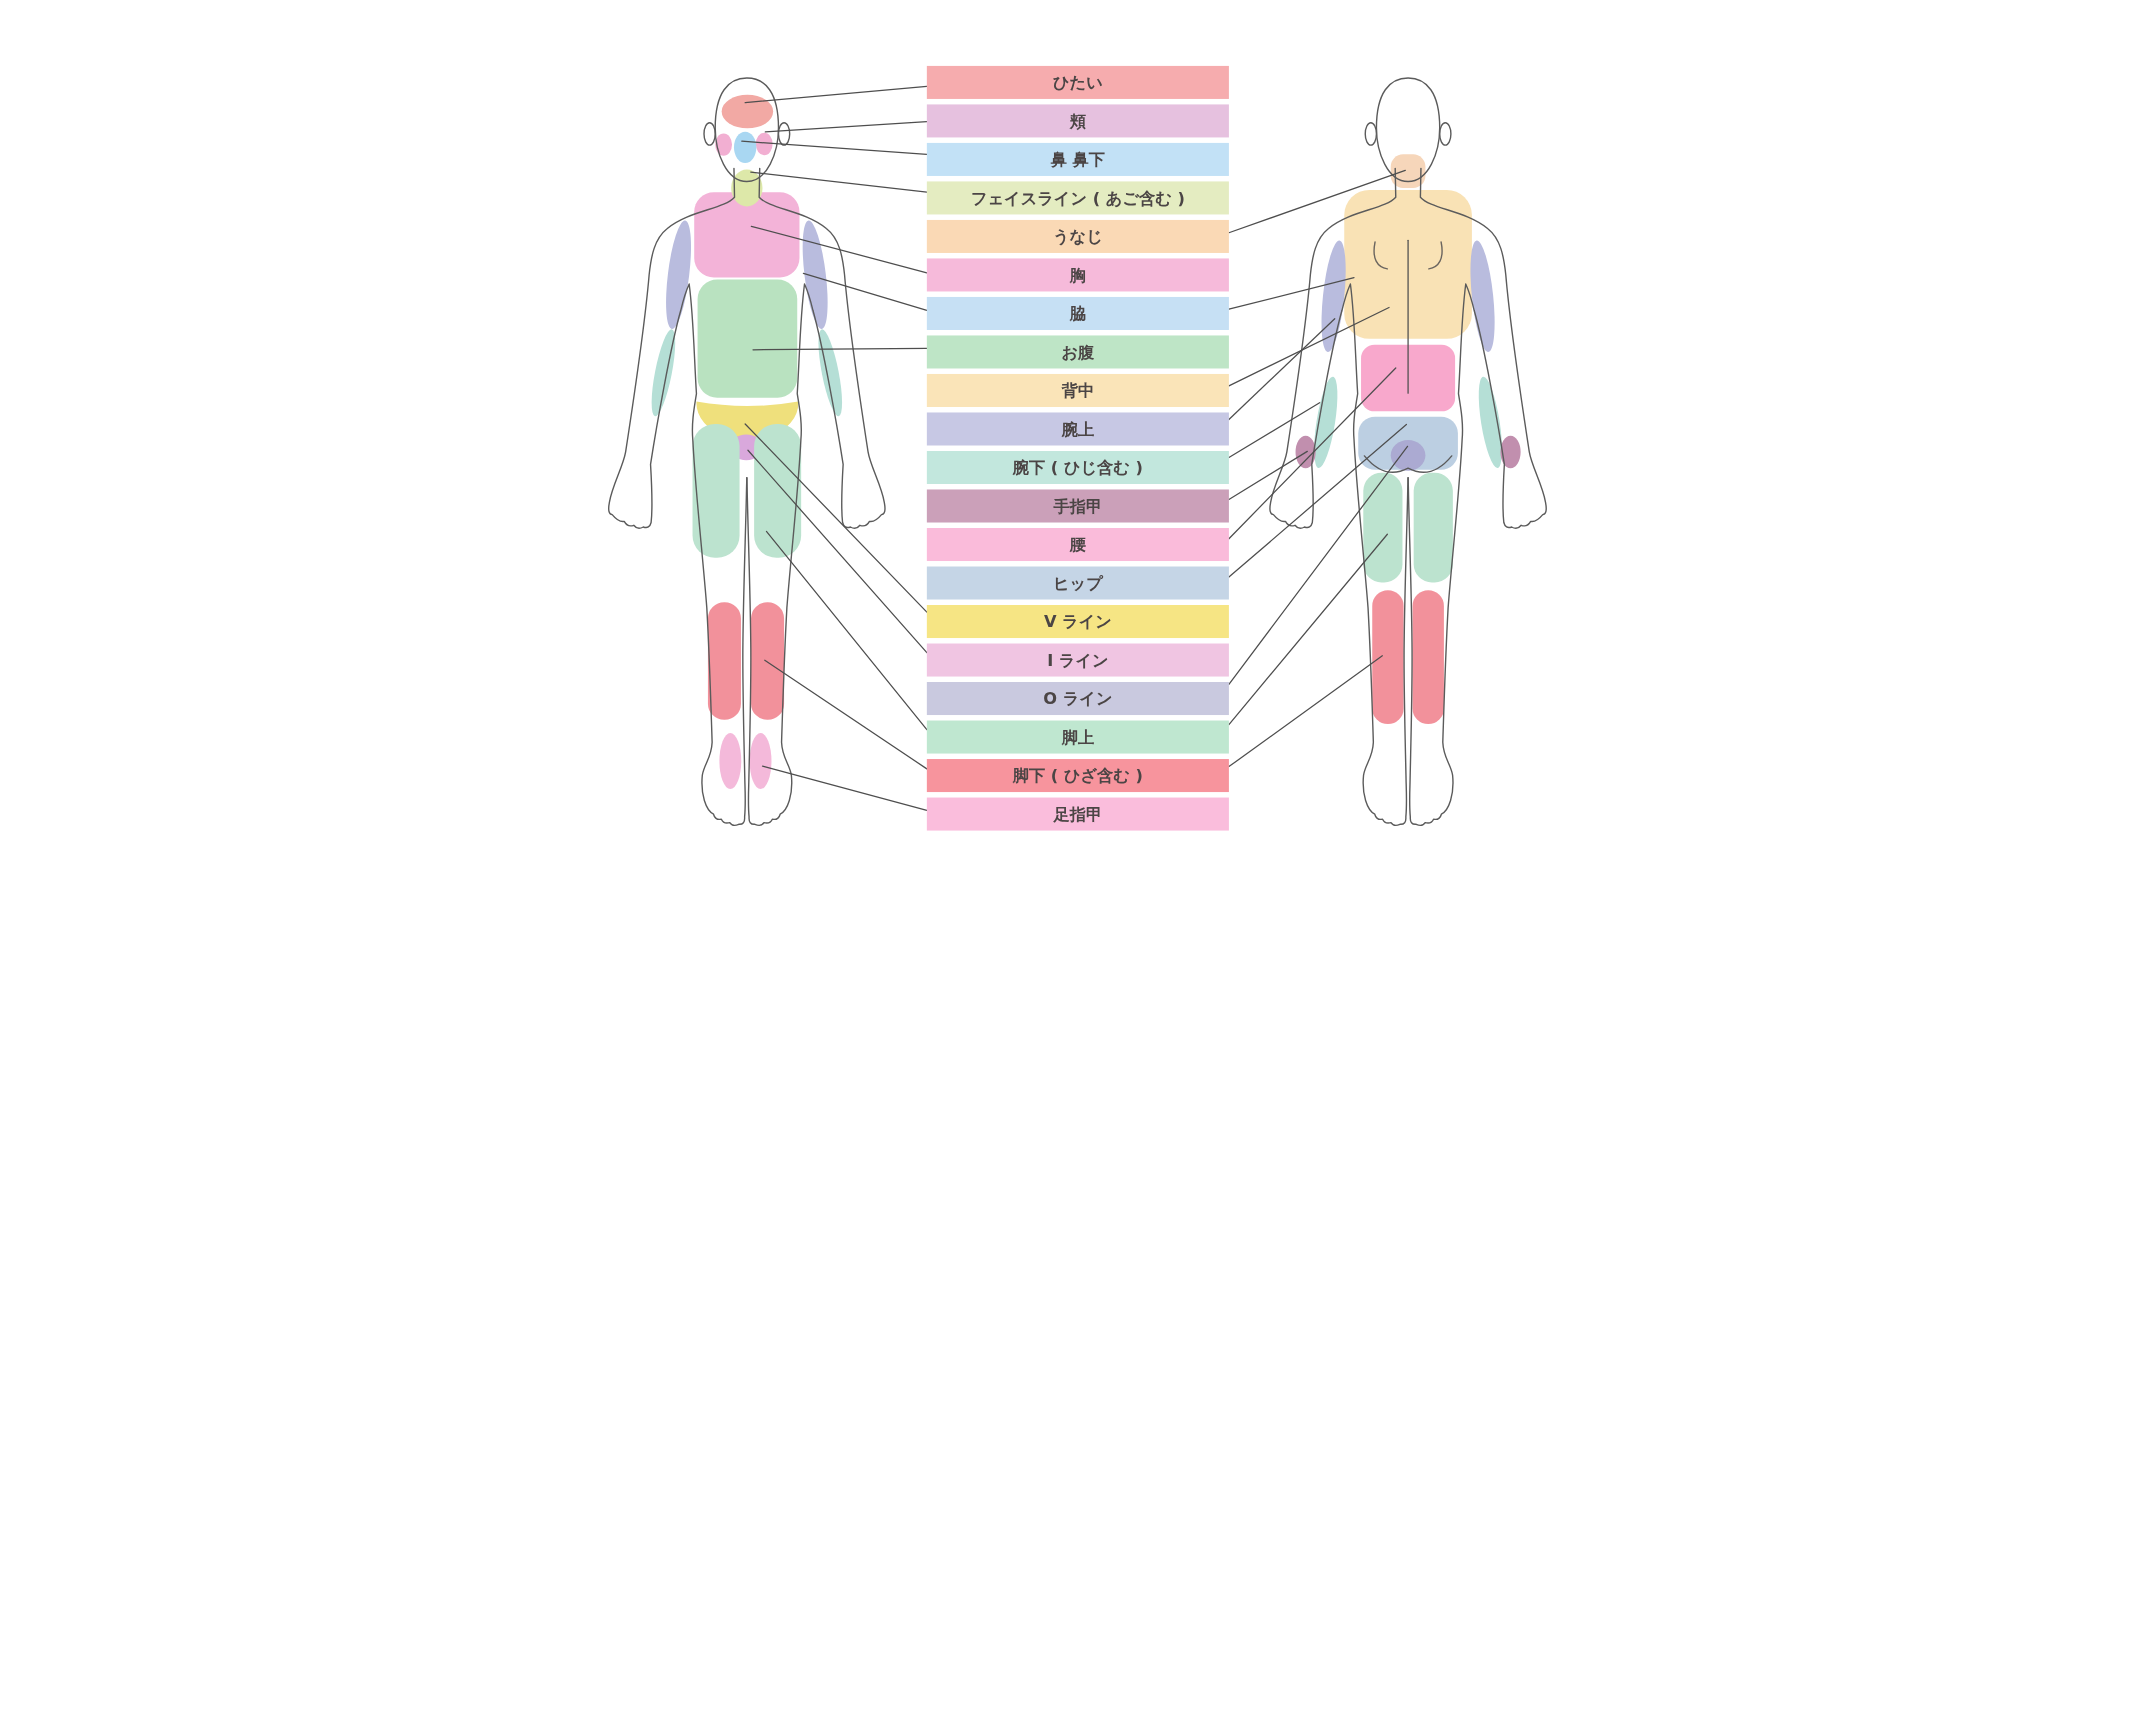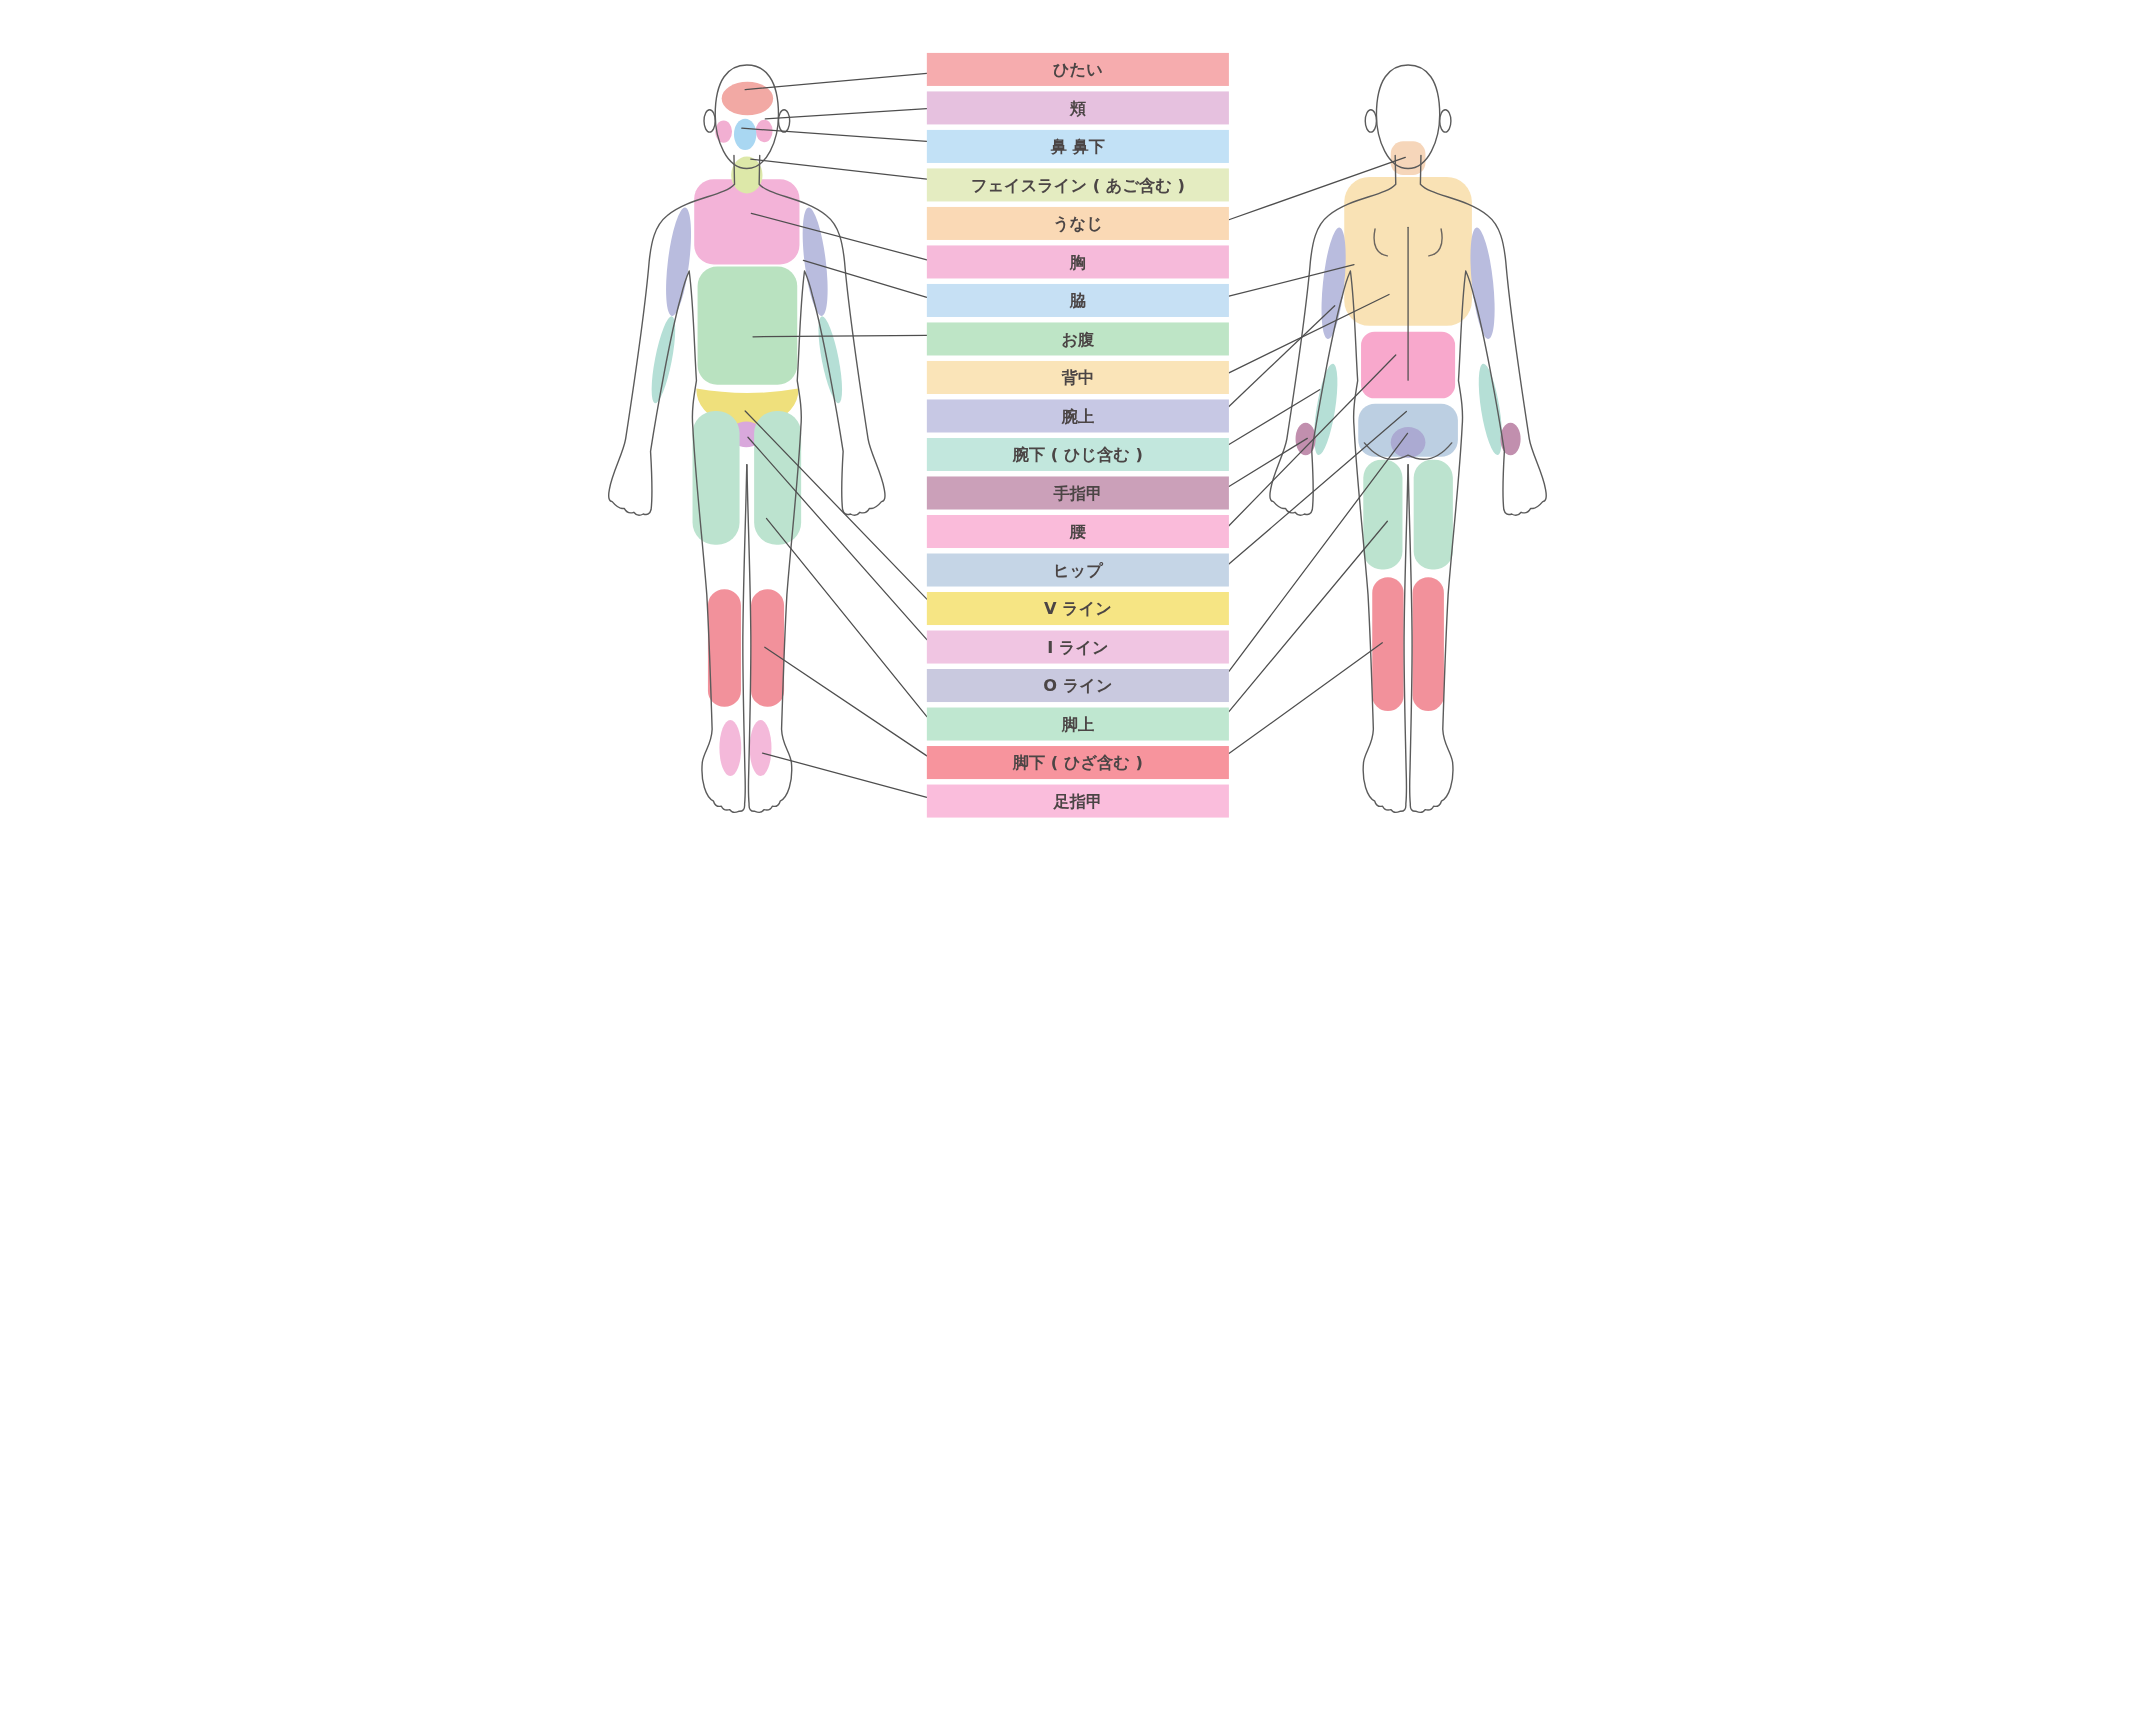--- a/index.html
+++ b/index.html
@@ -1,16 +1,16 @@
 <!DOCTYPE html>
 <html style="font-size:9px"><head>
 <meta charset="utf-8">
 <style>
   html,body{margin:0;padding:0;background:#ffffff;}
-  .stage{width:1075px;margin:0 auto;}
+  .stage{width:1075px;margin:13px auto;}
   svg{display:block;width:100%;height:auto;font-family:"DejaVu Sans",sans-serif;}
   .bfill{fill:#ffffff;stroke:none;}
   .bstroke{fill:none;stroke:#5b5b5b;stroke-width:5;stroke-linecap:round;stroke-linejoin:round;}
   .ear{fill:#ffffff;stroke:#5b5b5b;stroke-width:5;}
   .detail{fill:none;stroke:#6b655f;stroke-width:5;stroke-linecap:round;}
   .spine{fill:none;stroke:#4e4e4e;stroke-width:4.5;stroke-linecap:round;}
   .leader{fill:none;stroke:#4e4e4e;stroke-width:4.5;stroke-linecap:round;}
   .band-text{font-size:58px;font-weight:600;text-anchor:middle;}
 </style>
 </head>

